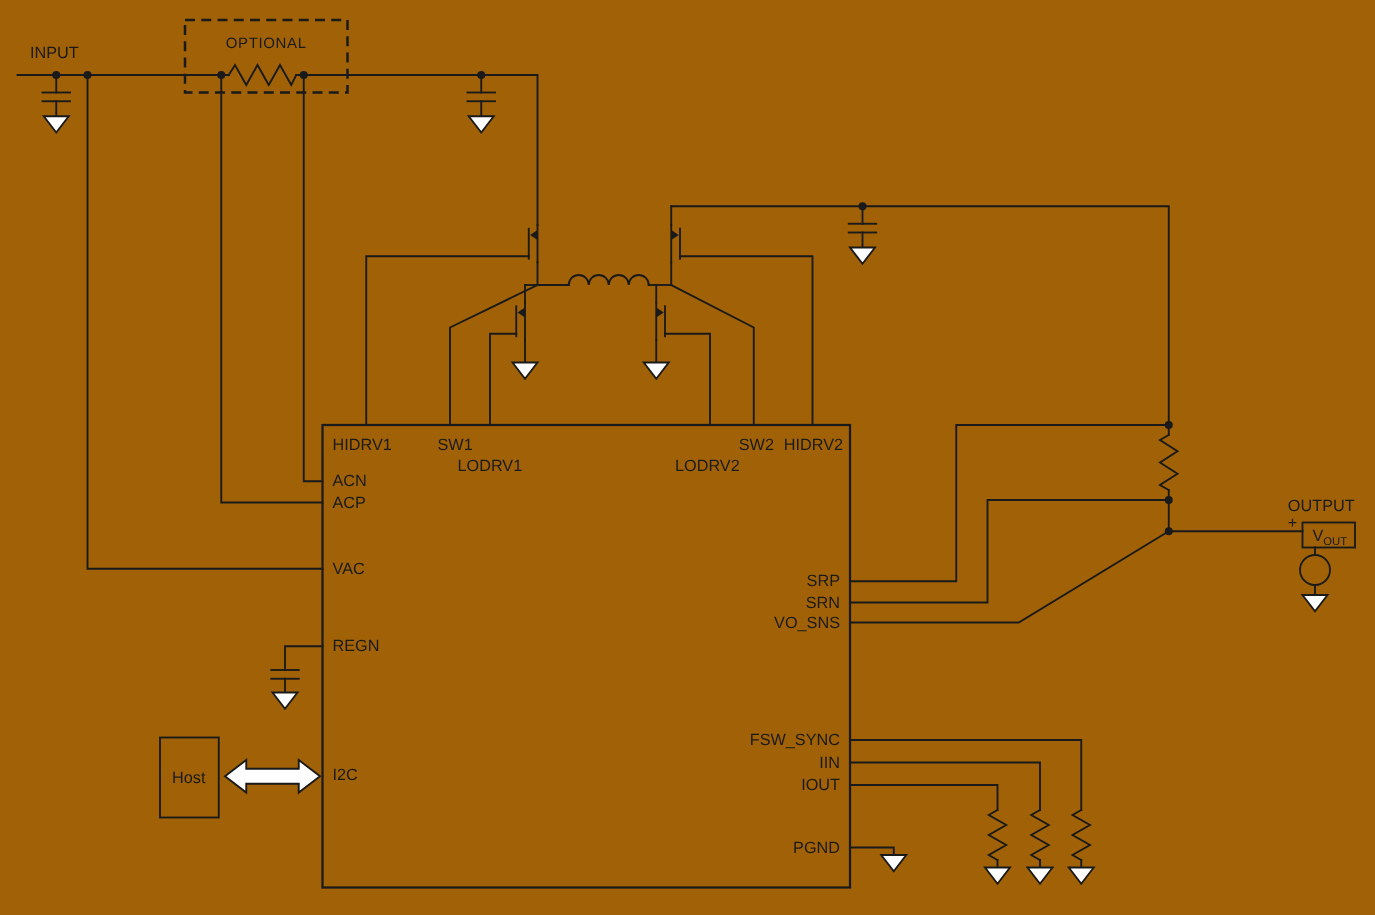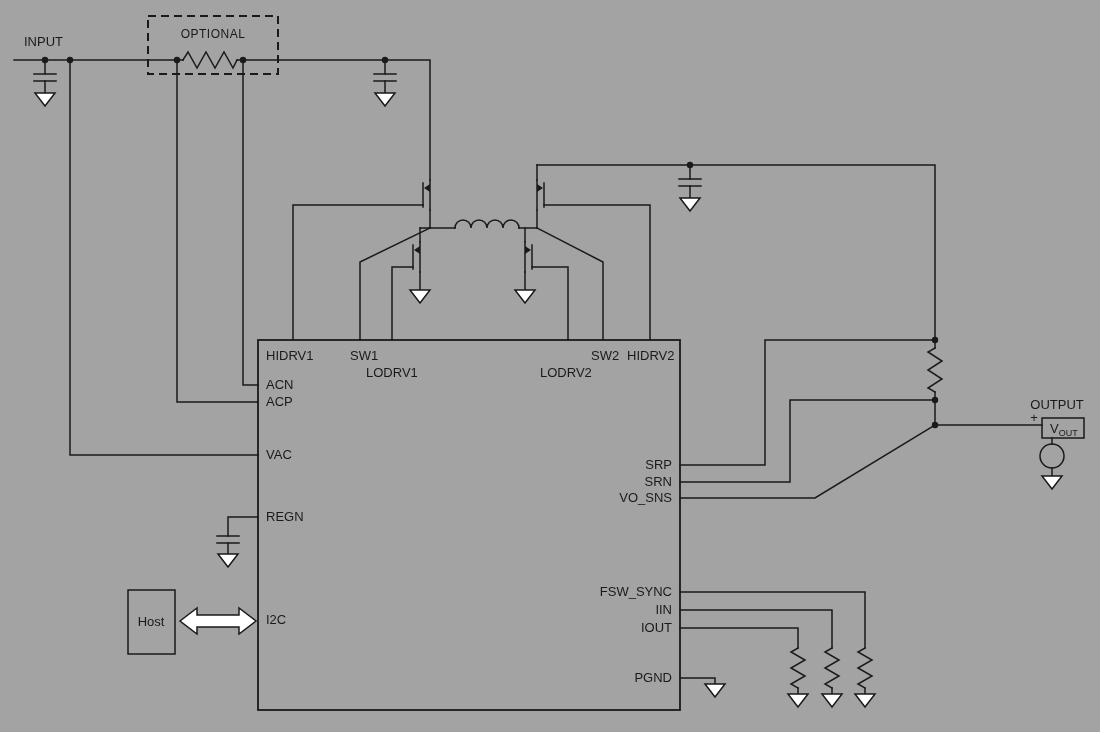--- a/index.html
+++ b/index.html
@@ -4,21 +4,21 @@
 <style>
   html, body {
     margin: 0;
     padding: 0;
     background: #ffffff;
   }
   .canvas {
     width: 1100px;
     height: 732px;
     position: relative;
-    background: #a3a3a3;
+    background: #a16207;
   }
   svg text {
     font-family: "Liberation Sans", "DejaVu Sans", sans-serif;
     fill: #1a1a1a;
   }
   .lbl   { font-size: 13px; }
   .lbl-sm{ font-size: 12px; letter-spacing: .5px; }
   .w { stroke: #1a1a1a; stroke-width: 1.5; fill: none; stroke-linecap: square; }
   .wb { stroke: #1a1a1a; stroke-width: 1.8; fill: none; }
   .dot { fill: #1a1a1a; stroke: none; }

